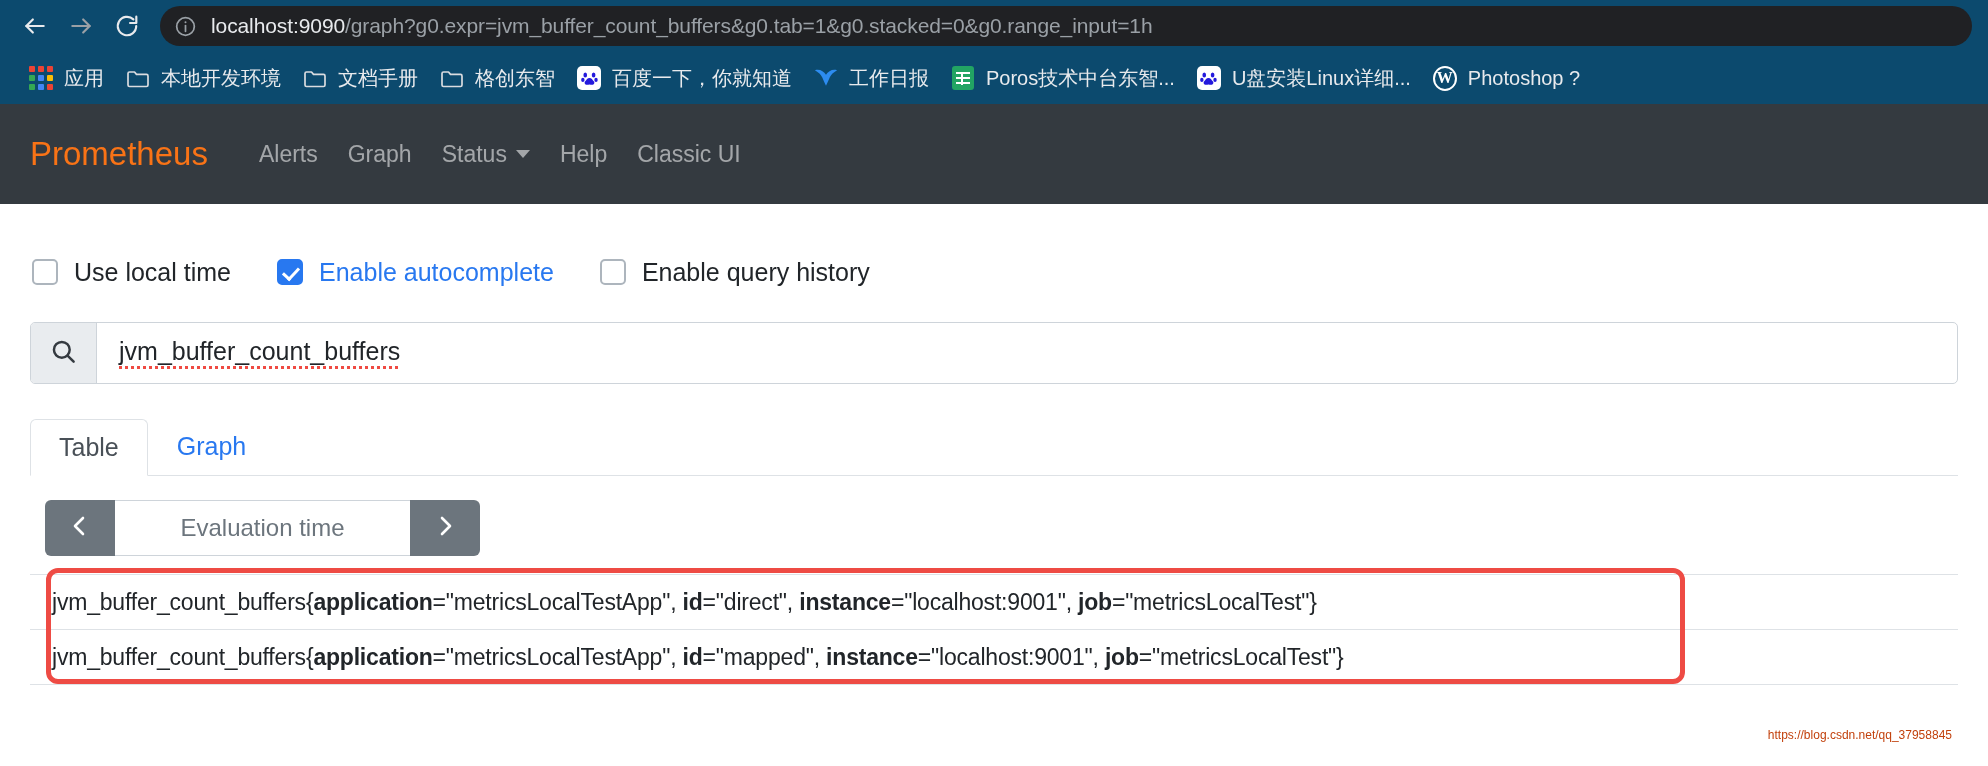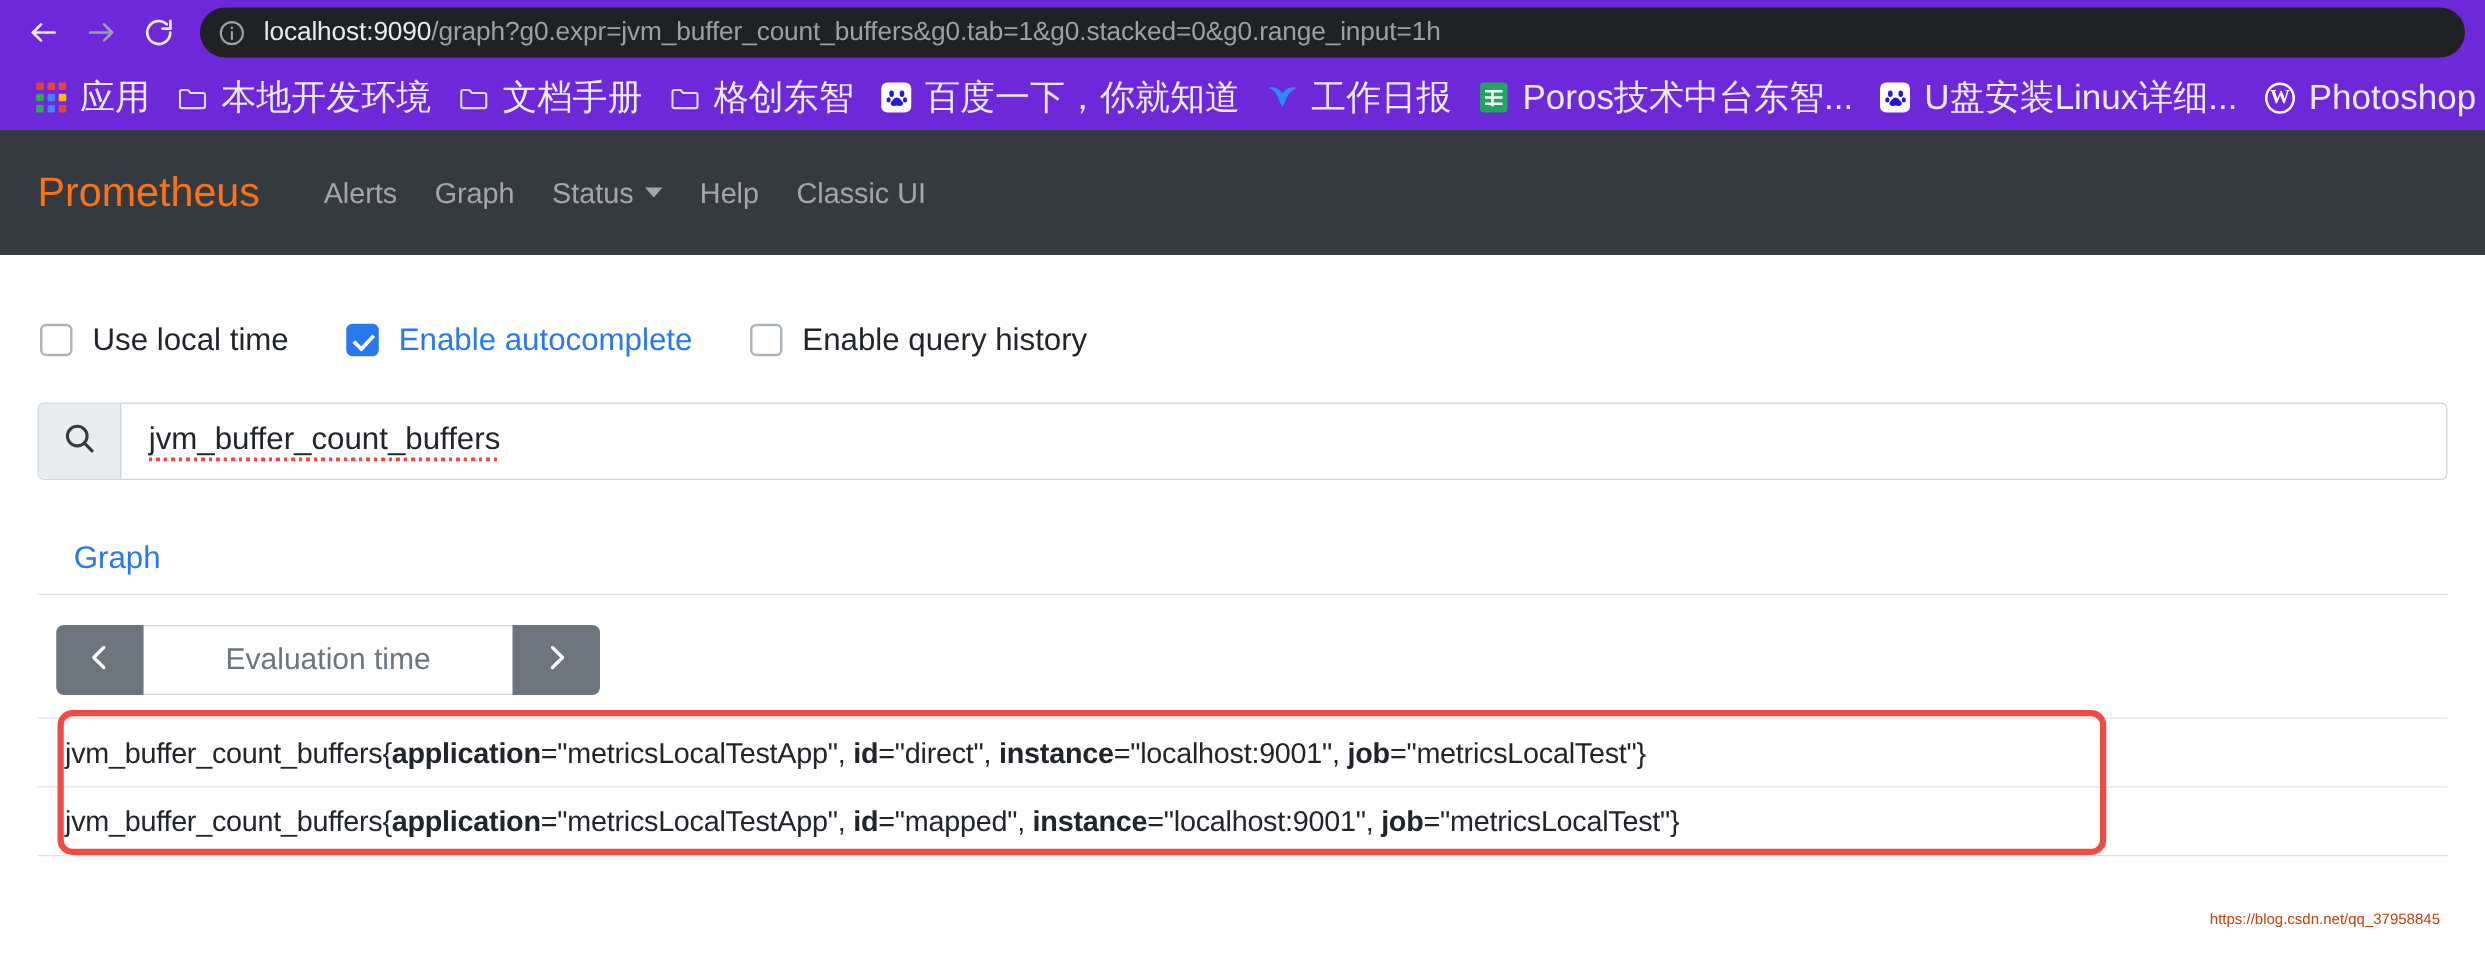--- a/index.html
+++ b/index.html
@@ -5,21 +5,21 @@
   * { box-sizing: border-box; margin: 0; padding: 0; }
   html, body {
     width: 1988px; height: 766px;
     background: #fff;
     font-family: "Liberation Sans", sans-serif;
     overflow: hidden;
   }
 
   
   .browser-chrome {
-    background: #6d28d9;
+    background: #0c4a6e;
     width: 100%;
     height: 104px;
     position: relative;
     text-align: right;
   }
   .nav-row {
     height: 52px;
     display: flex;
     align-items: center;
     padding: 0 12px;
@@ -65,21 +65,21 @@
   }
   .bm {
     display: flex;
     align-items: center;
     height: 36px;
     padding: 0 11px;
     border-radius: 4px;
     flex: 0 0 auto;
   }
   .bm-label {
-    font-size: 28px;
+    font-size: 20px;
     color: #e8eaed;
     margin-left: 11px;
     white-space: nowrap;
   }
   .bm-icon { width: 24px; height: 24px; flex: 0 0 auto; display:flex; align-items:center; justify-content:center;}
 
   .apps-grid { display: grid; grid-template-columns: repeat(3, 6px); grid-template-rows: repeat(3, 6px); gap: 3px; }
   .apps-grid i { display:block; width:6px; height:6px; border-radius:1px;}
 
   .folder-icon svg { display:block; }
@@ -494,20 +494,21 @@
             <line x1="15.6" y1="15.6" x2="21" y2="21"></line>
         </svg>
       </span>
     </div>
     <div class="expr-input" title="Expression (press Shift+Enter for newlines)">
       <span class="expr-value">jvm_buffer_count_buffers</span>
     </div>
   </div>
 
   <div class="tabs">
+    <div class="tab active"><span>Table</span></div>
     <div class="tab inactive"><span>Graph</span></div>
   </div>
 
   <div class="eval-wrap">
     <div class="input-group">
       <div class="ig-btn left">
         <span>
           <svg width="24" height="24" viewBox="0 0 24 24" fill="none" stroke="#fff" stroke-width="2.6" stroke-linecap="round" stroke-linejoin="round">
               <polyline points="15,4 7,12 15,20"></polyline>
             </svg>

